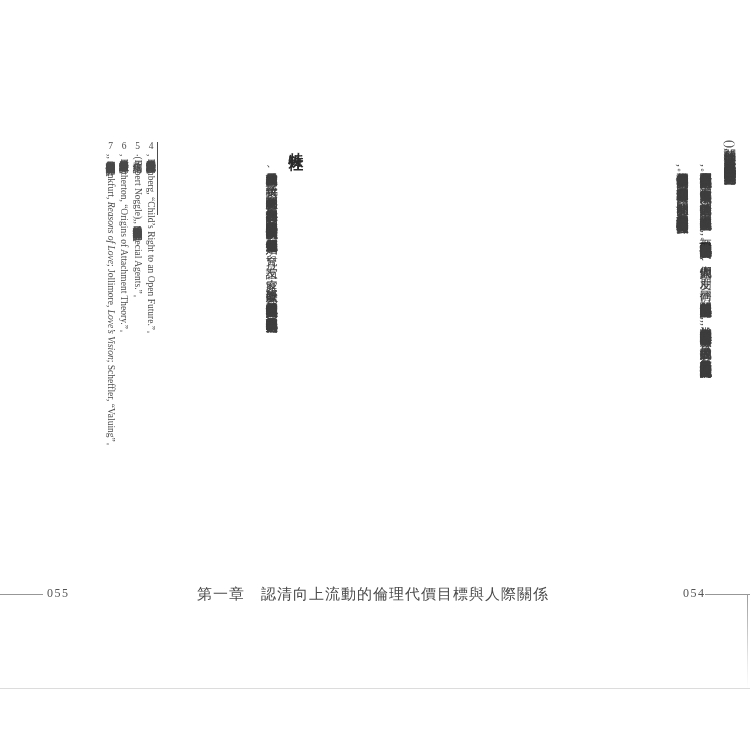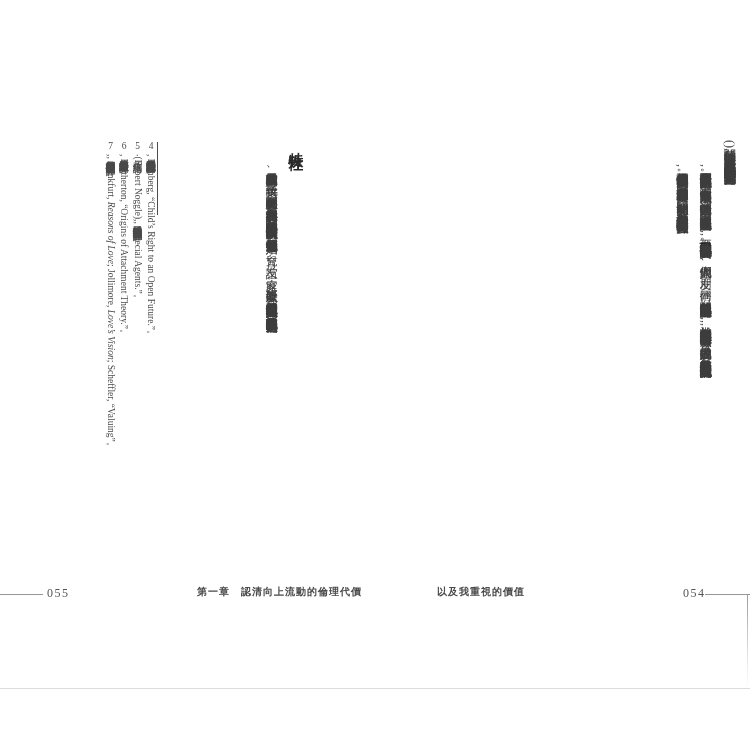--- a/index.html
+++ b/index.html
@@ -29,21 +29,21 @@
   .s-sup{font-size:7.5px;text-orientation:upright;color:#3e3e3e;}
   .s-num{text-orientation:upright;margin-inline-end:3px;}
   
   .fn-block{
     position:absolute;top:141px;left:49px;width:108px;height:446px;
     font-size:9.5px;line-height:13.5px;color:#4a4a4a;
   }
   .fn-block p{margin:0;padding:0;}
   .fn-rule{position:absolute;left:157px;top:142px;width:1px;height:73px;background:#4c4c4c;}
   
-  .footer-item{position:absolute;font-size:10px;color:#4a4a4a;letter-spacing:1px;white-space:nowrap;font-weight:bold;}
+  .footer-item{position:absolute;font-size:15px;color:#4a4a4a;letter-spacing:1px;white-space:nowrap;}
   .pagenum{position:absolute;font-size:12px;color:#555;letter-spacing:1.5px;}
   .pn-rule{position:absolute;height:1px;background:#979797;}
   .rule-left{left:0;top:594px;width:43px;}
   .rule-right{left:705px;top:594px;width:45px;}
   .pn-left{left:47px;top:586px;}
   .pn-right{left:683px;top:586px;font-family:Liberation Serif, serif;}
   .ft-left{left:197px;top:585px;}
   .ft-right{left:437px;top:585px;}
   
   .edge-bottom{position:absolute;left:0;top:688px;width:750px;height:1px;background:#dcdcdc;}
@@ -53,21 +53,21 @@
 </head>
 <body>
 
 <div class="canvas">
 
   <div class="body-text vtext rp-body">
     <p><span>群的關係(或缺乏關係),塑造了我身為秘魯人的自我認同,也就是說,一旦這些關係瓦解或逐漸削弱,我不僅失去了我重視的事物,也會動搖我的身分認同。</span></p>
     <p class="indent"><span>兒童和年輕人還不清楚哪些倫理價值會影響他們,並成為他們未來認同的一部分。對他們而言,未來充滿了無限可能。隨著他們投入特定的活動、目標與人際關係,人生也開始出現獨特的面貌與價值。</span><span class="s-sup">4</span><span>然而,我們不應該忽視年輕人</span><span class="s-bold">現在</span><span>的生活中,就有許多事物對他們來說非常寶貴且有意義。</span><span class="s-sup">5</span><span>他們與家人、朋友、同儕、老師與其他社群成員的關係,構成了身分認同發展的重要支柱。</span><span class="s-sup">6</span><span>當然,年輕人的生活往往還有許多有價值與意義的事物,因為這些事物承載著未來的各種可能,像是教育、天賦的發掘與養成、各式各樣的計畫與興趣等,但對力爭上游者而言,最關鍵的往往是現在對他們的成長與自我認同極為重要的倫理價值。</span></p>
     <p class="indent"><span>我並不打算在此提供倫理價值的全面性分析,這要花上大半輩子的時間。我將著重在對力爭上游者來說最關鍵的倫理價值,像是與家人、朋友和社群之間的關係。為了理解為什麼犧牲這些倫理價值會對力爭上游者的人生造成重大影響,我們必須思考這些倫理價值具備的兩項重要特質:特殊性與難以取代性。</span></p>
   </div>
-  <div class="footer-item ft-right">以及我重視的價值</div>
+  <div class="footer-item ft-right">目標與人際關係</div>
   <div class="pagenum pn-right">054</div>
   <div class="pn-rule rule-right"></div>
 
   <div class="body-text vtext lp-body">
     <h2 class="heading">特殊性</h2>
     <p class="indent"><span>我在漫長的工作結束後與丈夫聊天、陪孩子玩耍、和朋友維持緊密的關係、利用假期拜訪我在秘魯的祖母、關心我的書籍進度並關注學生的學習狀況,這些日常行為反映了我是什麼樣的人,以及我重視的價值。我們往往會將這些價值簡單分成幾類:婚姻、育兒、友誼、家庭、研究以及教學。但我重視的並不是婚姻的抽象價值,而是我與我丈夫的具體關係。如果有人在半夜把我的丈夫換成另一個同樣聰明又風趣的男人,我當然會感到難過!</span><span class="s-sup">7</span></p>
   </div>
 
   <div class="fn-rule"></div>
 

